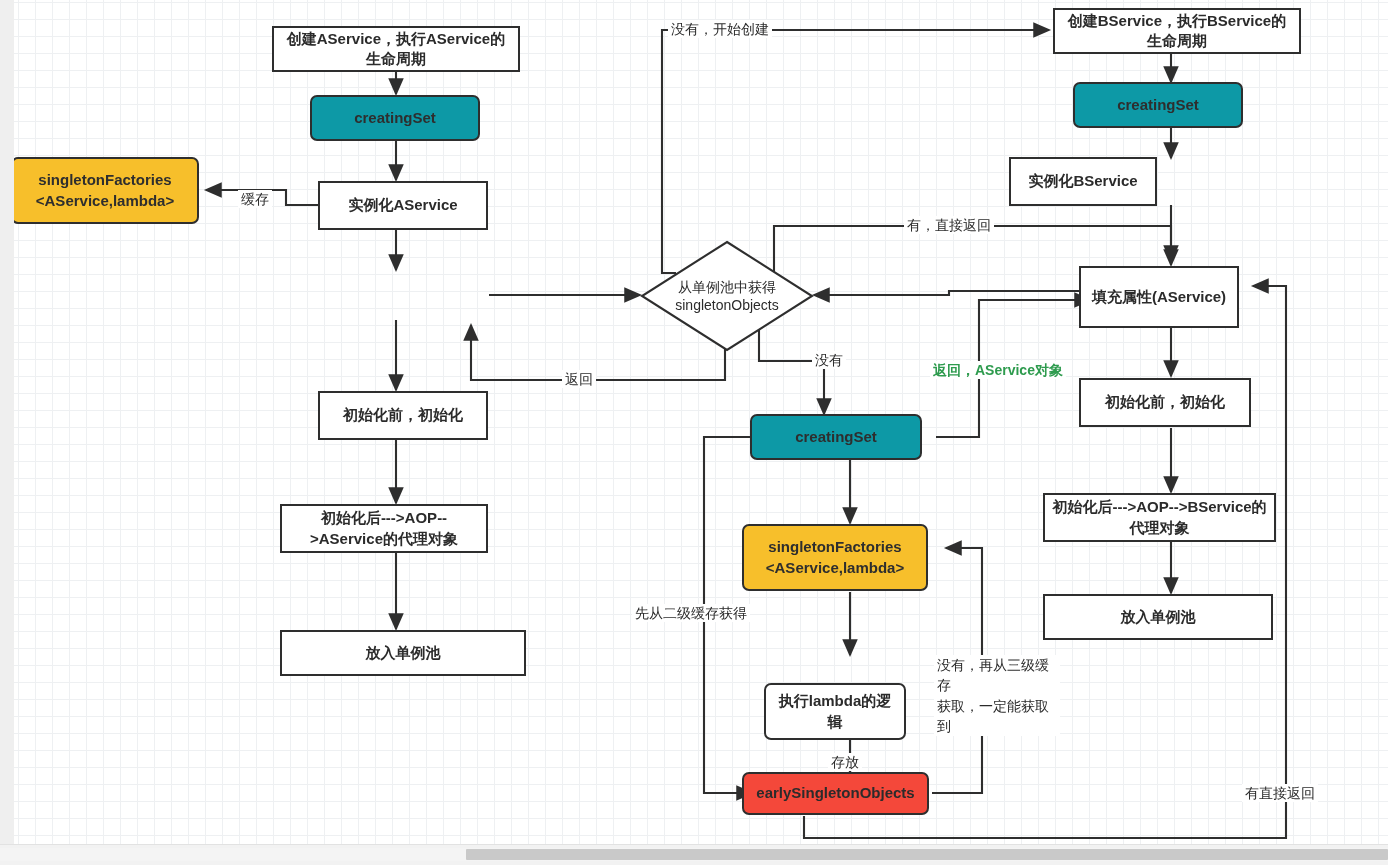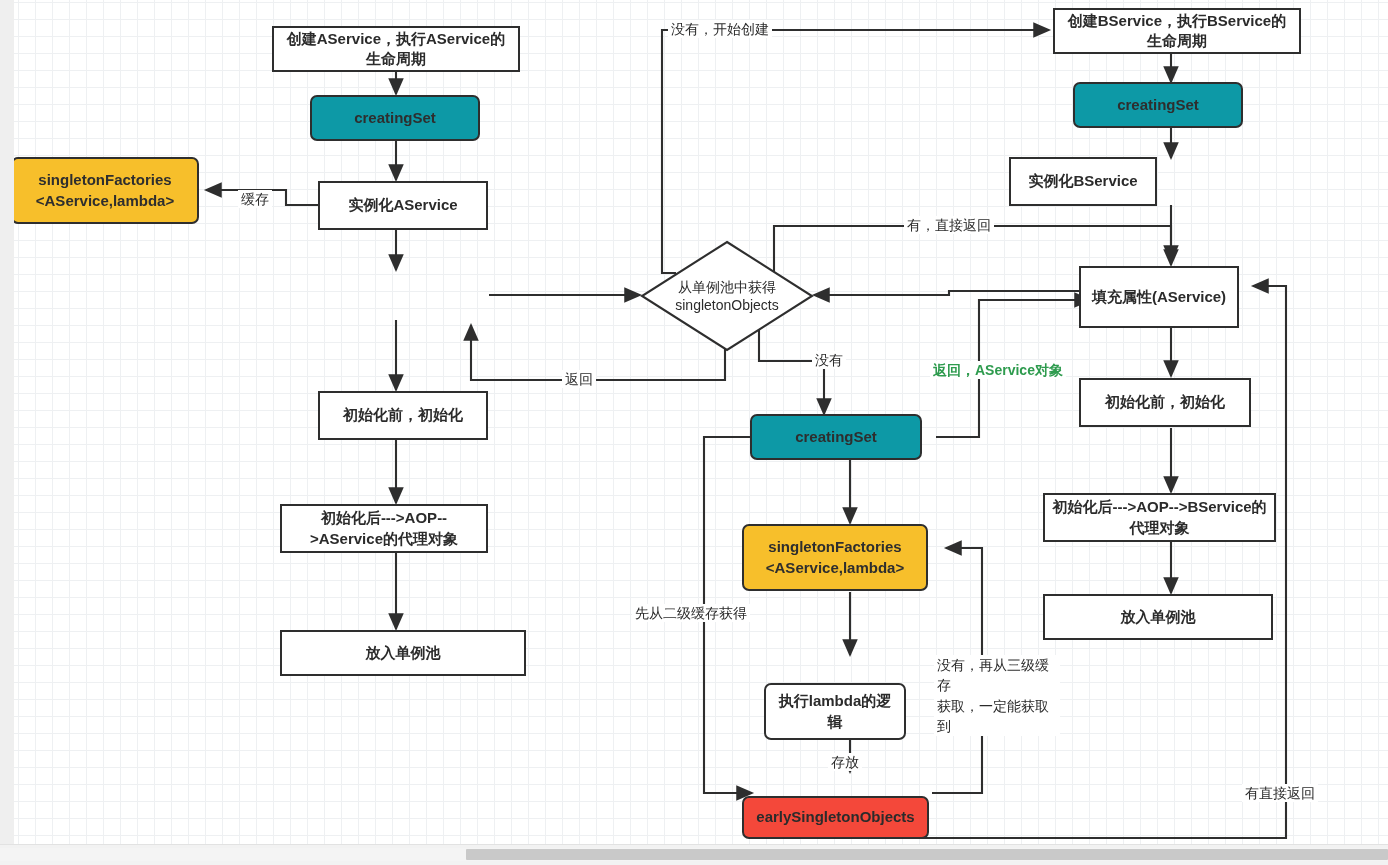--- a/index.html
+++ b/index.html
@@ -42,21 +42,21 @@
   }
   .rect{
     background:#ffffff;border:2px solid #2e2e2e;
     font-size:15px;
   }
   .rounded{
     border:2px solid #2e2e2e;border-radius:7px;font-size:15px;
   }
   .teal{background:#0d99a6;color:#2e2e2e;}
   .amber{background:#f7bf2b;color:#2e2e2e;}
-  .red{background:#f4483a;color:#2b2b2b;margin-top:24px;}
+  .red{background:#f4483a;color:#2b2b2b;}
 
   .diamond-wrap{position:absolute;}
   .diamond-label{
     position:absolute;left:0;top:0;width:100%;height:100%;
     display:flex;align-items:center;justify-content:center;text-align:center;
     font-size:14px;color:#2b2b2b;line-height:1.3;
     white-space:nowrap;
   }
 
   

